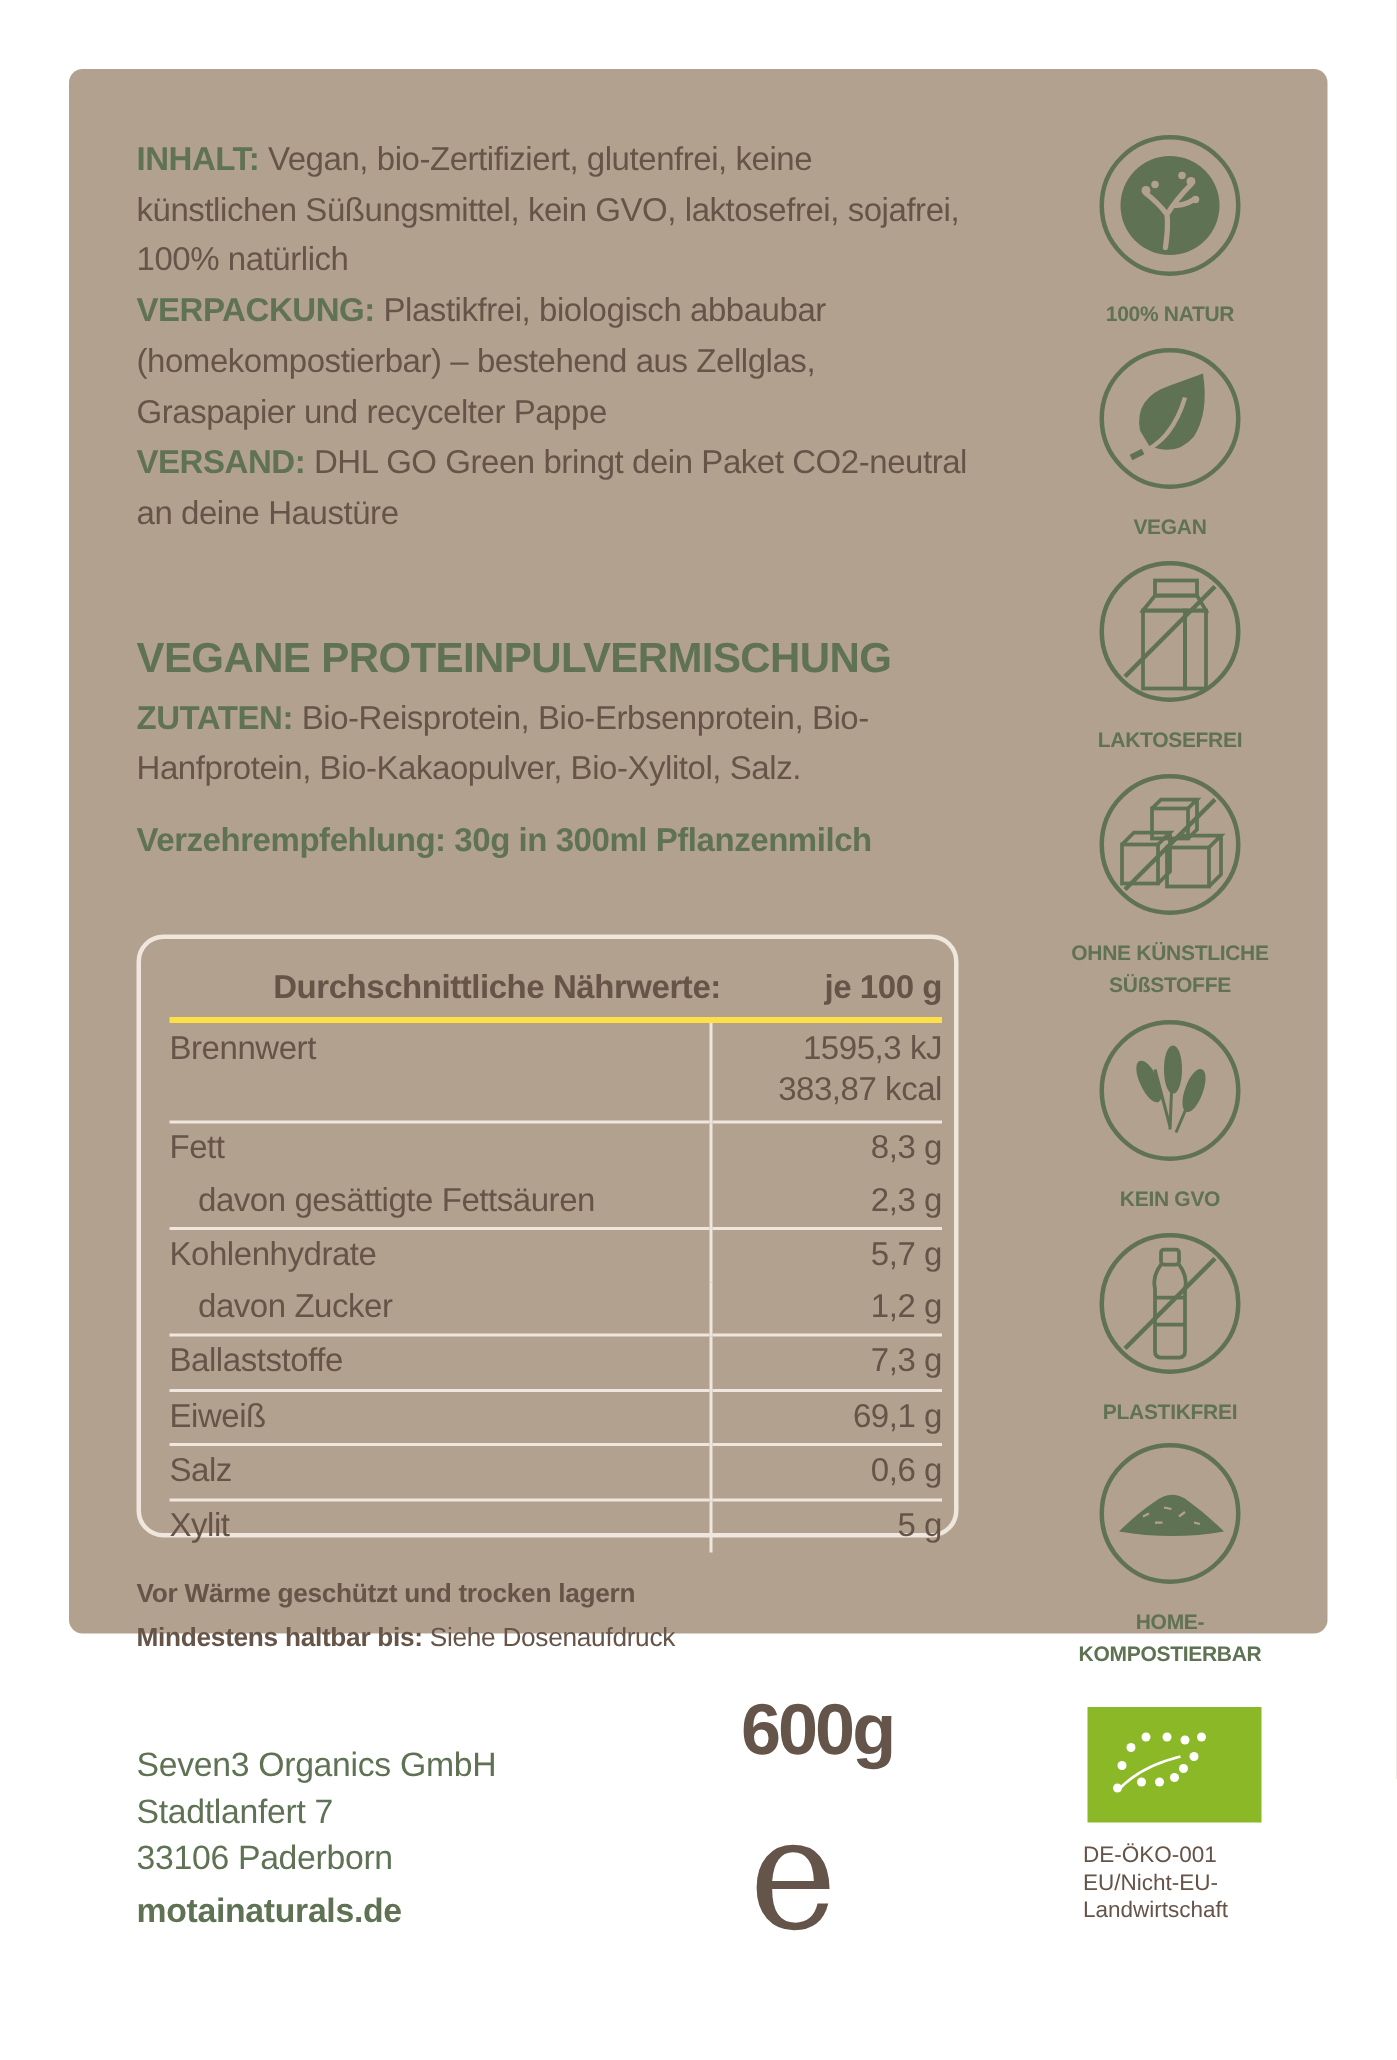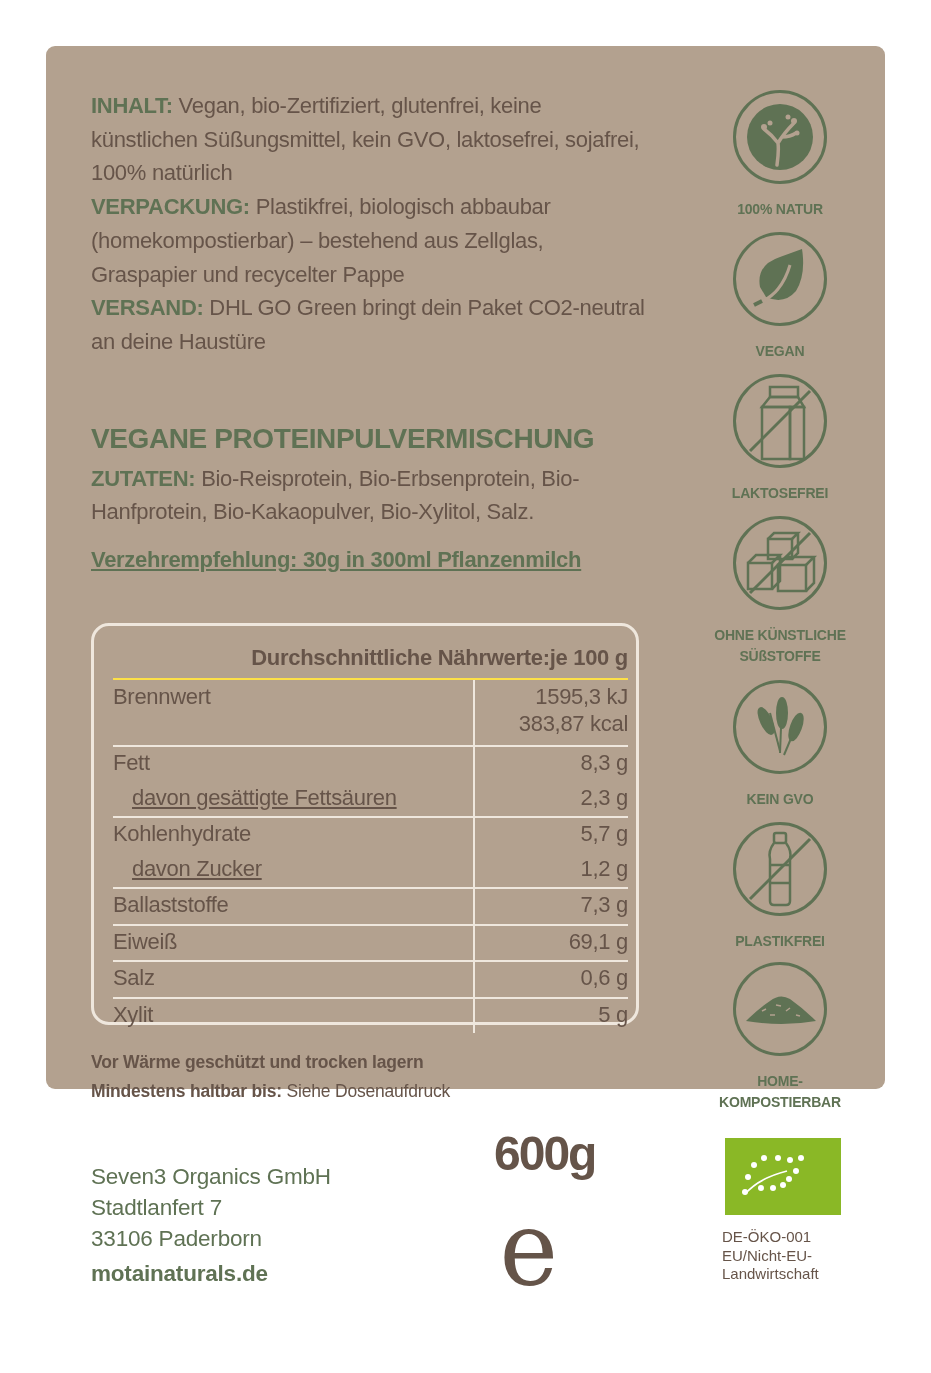--- a/index.html
+++ b/index.html
@@ -5,30 +5,30 @@
   html, body { margin:0; padding:0; background:#ffffff; }
   body { width:931px; height:1373px; position:relative; overflow:hidden;
          font-family:"Liberation Sans", "DejaVu Sans", sans-serif; color:#665449; }
   .label { position:absolute; left:46px; top:46px; width:839px; height:1043px;
            background:#b3a18f; border-radius:9px; }
   .g { color:#5f7254; font-weight:bold; }
   .txt { position:absolute; left:45px; font-size:22px; line-height:33.7px; letter-spacing:-0.3px; }
   #intro { top:43px; width:560px; }
   #product-title { position:absolute; left:45px; top:377px; font-size:28px; font-weight:bold; color:#5f7254; letter-spacing:-0.4px; }
   #ingredients { top:416px; width:560px; line-height:33px; }
-  #recommend { position:absolute; left:45px; top:501px; font-size:22px; font-weight:bold; color:#5f7254; letter-spacing:-0.3px;text-decoration:underline; }
+  #recommend { position:absolute; left:45px; top:501px; font-size:22px; font-weight:bold; color:#5f7254; letter-spacing:-0.3px; }
 
   .nutri { position:absolute; left:45px; top:577px; width:548px; height:402px;
            border:3px solid #efe7dd; border-radius:18px; box-sizing:border-box; }
   .nutri table { position:absolute; left:19px; top:14px; width:515px; border-collapse:collapse; font-size:22px; letter-spacing:-0.3px; }
-  .nutri th { text-align:right; font-weight:bold; padding:2px 0 4px 0; border-bottom:2px solid #fde047; height:32px; }
+  .nutri th { text-align:center; font-weight:bold; padding:2px 0 4px 0; border-bottom:4px solid #fde047; height:32px; }
   .nutri td { padding:0; height:34.5px; line-height:32px; vertical-align:top; }
   .nutri td.v { text-align:right; border-left:2px solid #efe7dd; }
   .nutri tr.sep td { border-top:2px solid #efe7dd; }
-  .nutri td.ind { padding-left:19px;text-decoration:underline; }
+  .nutri td.ind { padding-left:19px; }
   .nutri td.two { line-height:27px; padding-top:3px; height:62px;margin-top:44px; }
 
   #storage { position:absolute; left:45px; top:1002px; font-size:17.5px; line-height:29px; letter-spacing:-0.2px; }
   #storage b { font-weight:bold; }
   #company { position:absolute; left:45px; top:1115px; font-size:22.5px; line-height:31px; color:#5f7254; letter-spacing:-0.2px; }
   #website { position:absolute; left:45px; top:1215px; font-size:22.5px; font-weight:bold; color:#5f7254; letter-spacing:-0.2px; }
   #weight { position:absolute; left:448px; top:1080px; font-size:48px; font-weight:bold; color:#655449; letter-spacing:-2px; }
   #estimated { position:absolute; left:452px; top:1148px; font-family:"DejaVu Serif", serif; font-size:104px; line-height:110px; color:#655449; font-weight:normal; transform:scaleX(0.95); }
 
   .badge { position:absolute; width:180px; text-align:center; left:644px; }

